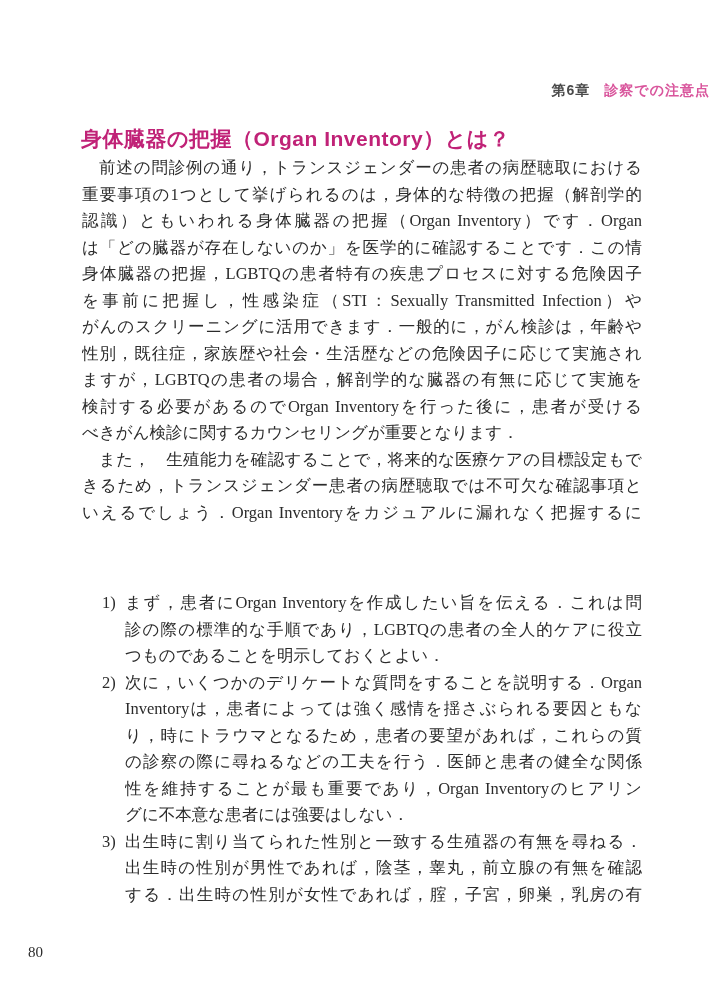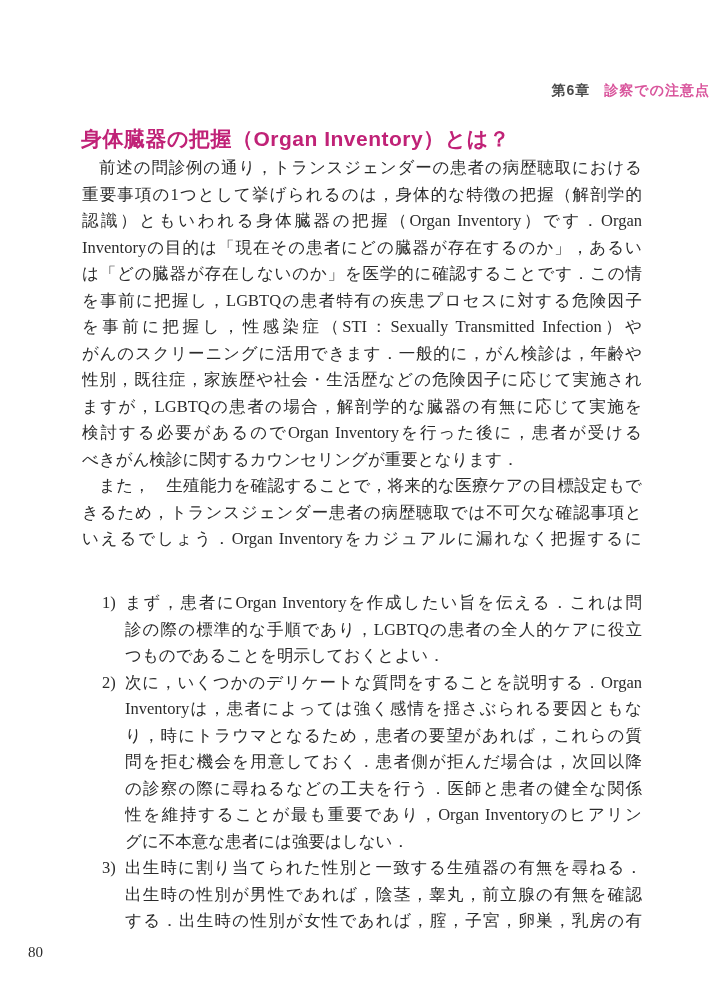--- a/index.html
+++ b/index.html
@@ -65,23 +65,22 @@
   <div class="chapter-header">
     <span>第6章</span><span class="section-title">診察での注意点</span>
   </div>
 
   <h1 class="heading">身体臓器の把握（Organ Inventory）とは？</h1>
 
   <div class="body-text">
       <div class="line first">前述の問診例の通り，トランスジェンダーの患者の病歴聴取における</div>
       <div class="line">重要事項の1つとして挙げられるのは，身体的な特徴の把握（解剖学的</div>
       <div class="line">認識）ともいわれる身体臓器の把握（Organ Inventory）です．Organ</div>
-      <div class="line">Inventoryの目的は「現在その患者にどの臓器が存在するのか」，あるい</div>
       <div class="line">は「どの臓器が存在しないのか」を医学的に確認することです．この情</div>
-      <div class="line">を事前に把握し，LGBTQの患者特有の疾患プロセスに対する危険因子</div>
+      <div class="line">身体臓器の把握，LGBTQの患者特有の疾患プロセスに対する危険因子</div>
       <div class="line">を事前に把握し，性感染症（STI：Sexually Transmitted Infection）や</div>
       <div class="line">がんのスクリーニングに活用できます．一般的に，がん検診は，年齢や</div>
       <div class="line">性別，既往症，家族歴や社会・生活歴などの危険因子に応じて実施され</div>
       <div class="line">ますが，LGBTQの患者の場合，解剖学的な臓器の有無に応じて実施を</div>
       <div class="line">検討する必要があるのでOrgan Inventoryを行った後に，患者が受ける</div>
       <div class="line short">べきがん検診に関するカウンセリングが重要となります．</div>
       <div class="line first"><span>また，</span><span class="underline">生殖能力</span><span>を確認することで，将来的な医療ケアの目標設定もで</span></div>
       <div class="line">きるため，トランスジェンダー患者の病歴聴取では不可欠な確認事項と</div>
       <div class="line">いえるでしょう．Organ Inventoryをカジュアルに漏れなく把握するに</div>
     </div>
@@ -94,21 +93,20 @@
           <div class="line">診の際の標準的な手順であり，LGBTQの患者の全人的ケアに役立</div>
           <div class="line short">つものであることを明示しておくとよい．</div>
         </div>
       </div>
       <div class="step">
         <div class="step-marker">2)</div>
         <div class="step-lines">
           <div class="line">次に，いくつかのデリケートな質問をすることを説明する．Organ</div>
           <div class="line">Inventoryは，患者によっては強く感情を揺さぶられる要因ともな</div>
           <div class="line">り，時にトラウマとなるため，患者の要望があれば，これらの質</div>
-          <div class="line">問を拒む機会を用意しておく．患者側が拒んだ場合は，次回以降</div>
           <div class="line">の診察の際に尋ねるなどの工夫を行う．医師と患者の健全な関係</div>
           <div class="line">性を維持することが最も重要であり，Organ Inventoryのヒアリン</div>
           <div class="line short">グに不本意な患者には強要はしない．</div>
         </div>
       </div>
       <div class="step">
         <div class="step-marker">3)</div>
         <div class="step-lines">
           <div class="line">出生時に割り当てられた性別と一致する生殖器の有無を尋ねる．</div>
           <div class="line">出生時の性別が男性であれば，陰茎，睾丸，前立腺の有無を確認</div>

